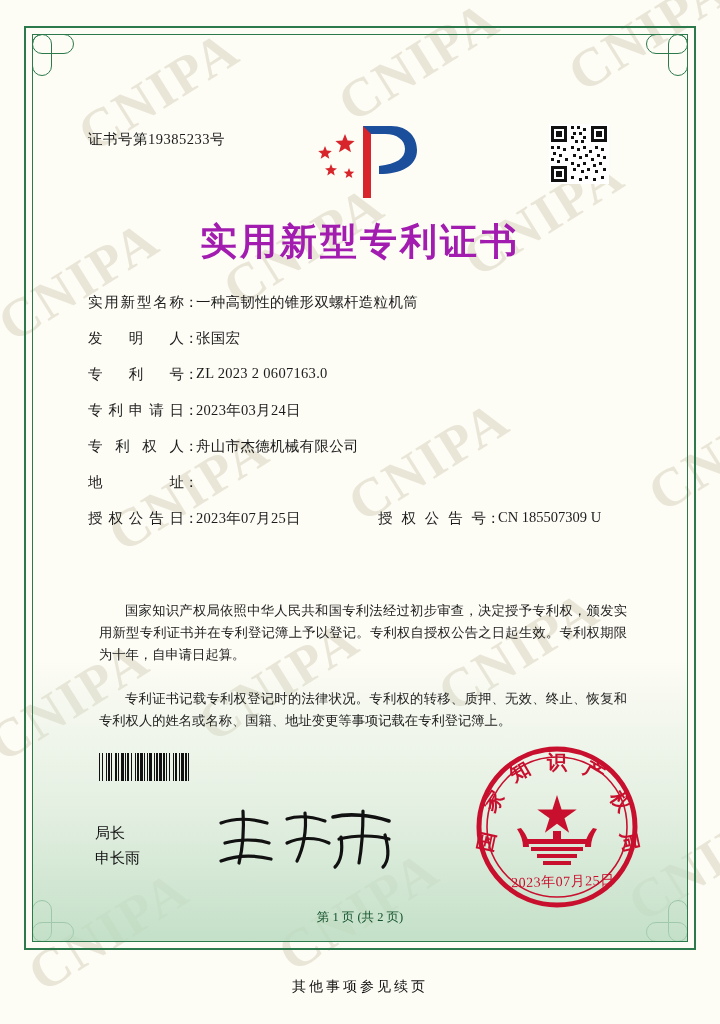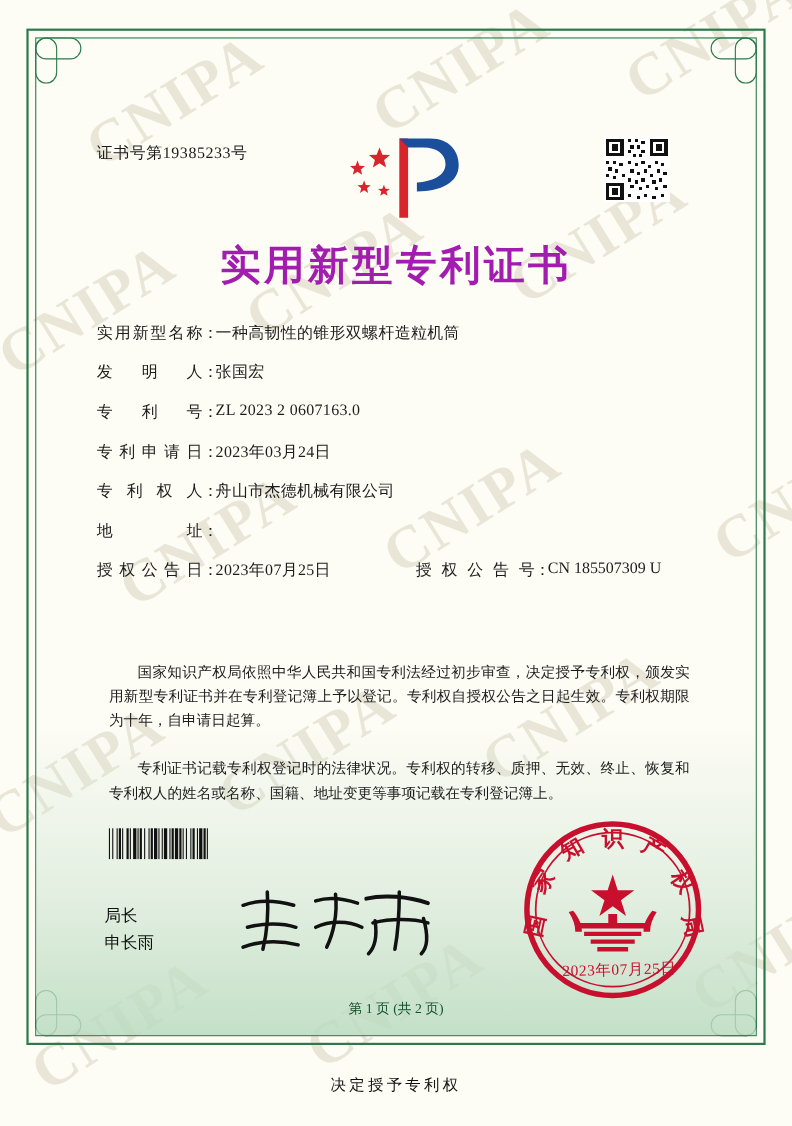--- a/index.html
+++ b/index.html
@@ -506,13 +506,13 @@
           <text x="150" y="100" text-anchor="middle" transform="rotate(78 150 100)">局</text>
         </g>
       </svg>
     </div>
     <div class="seal-date">2023年07月25日</div>
 
     <div class="page-num">第 1 页 (共 2 页)</div>
   </div>
 </div>
 
-<div class="footer-note">决定授予专利权</div>
+<div class="footer-note">其他事项参见续页</div>
 
 </body></html>

